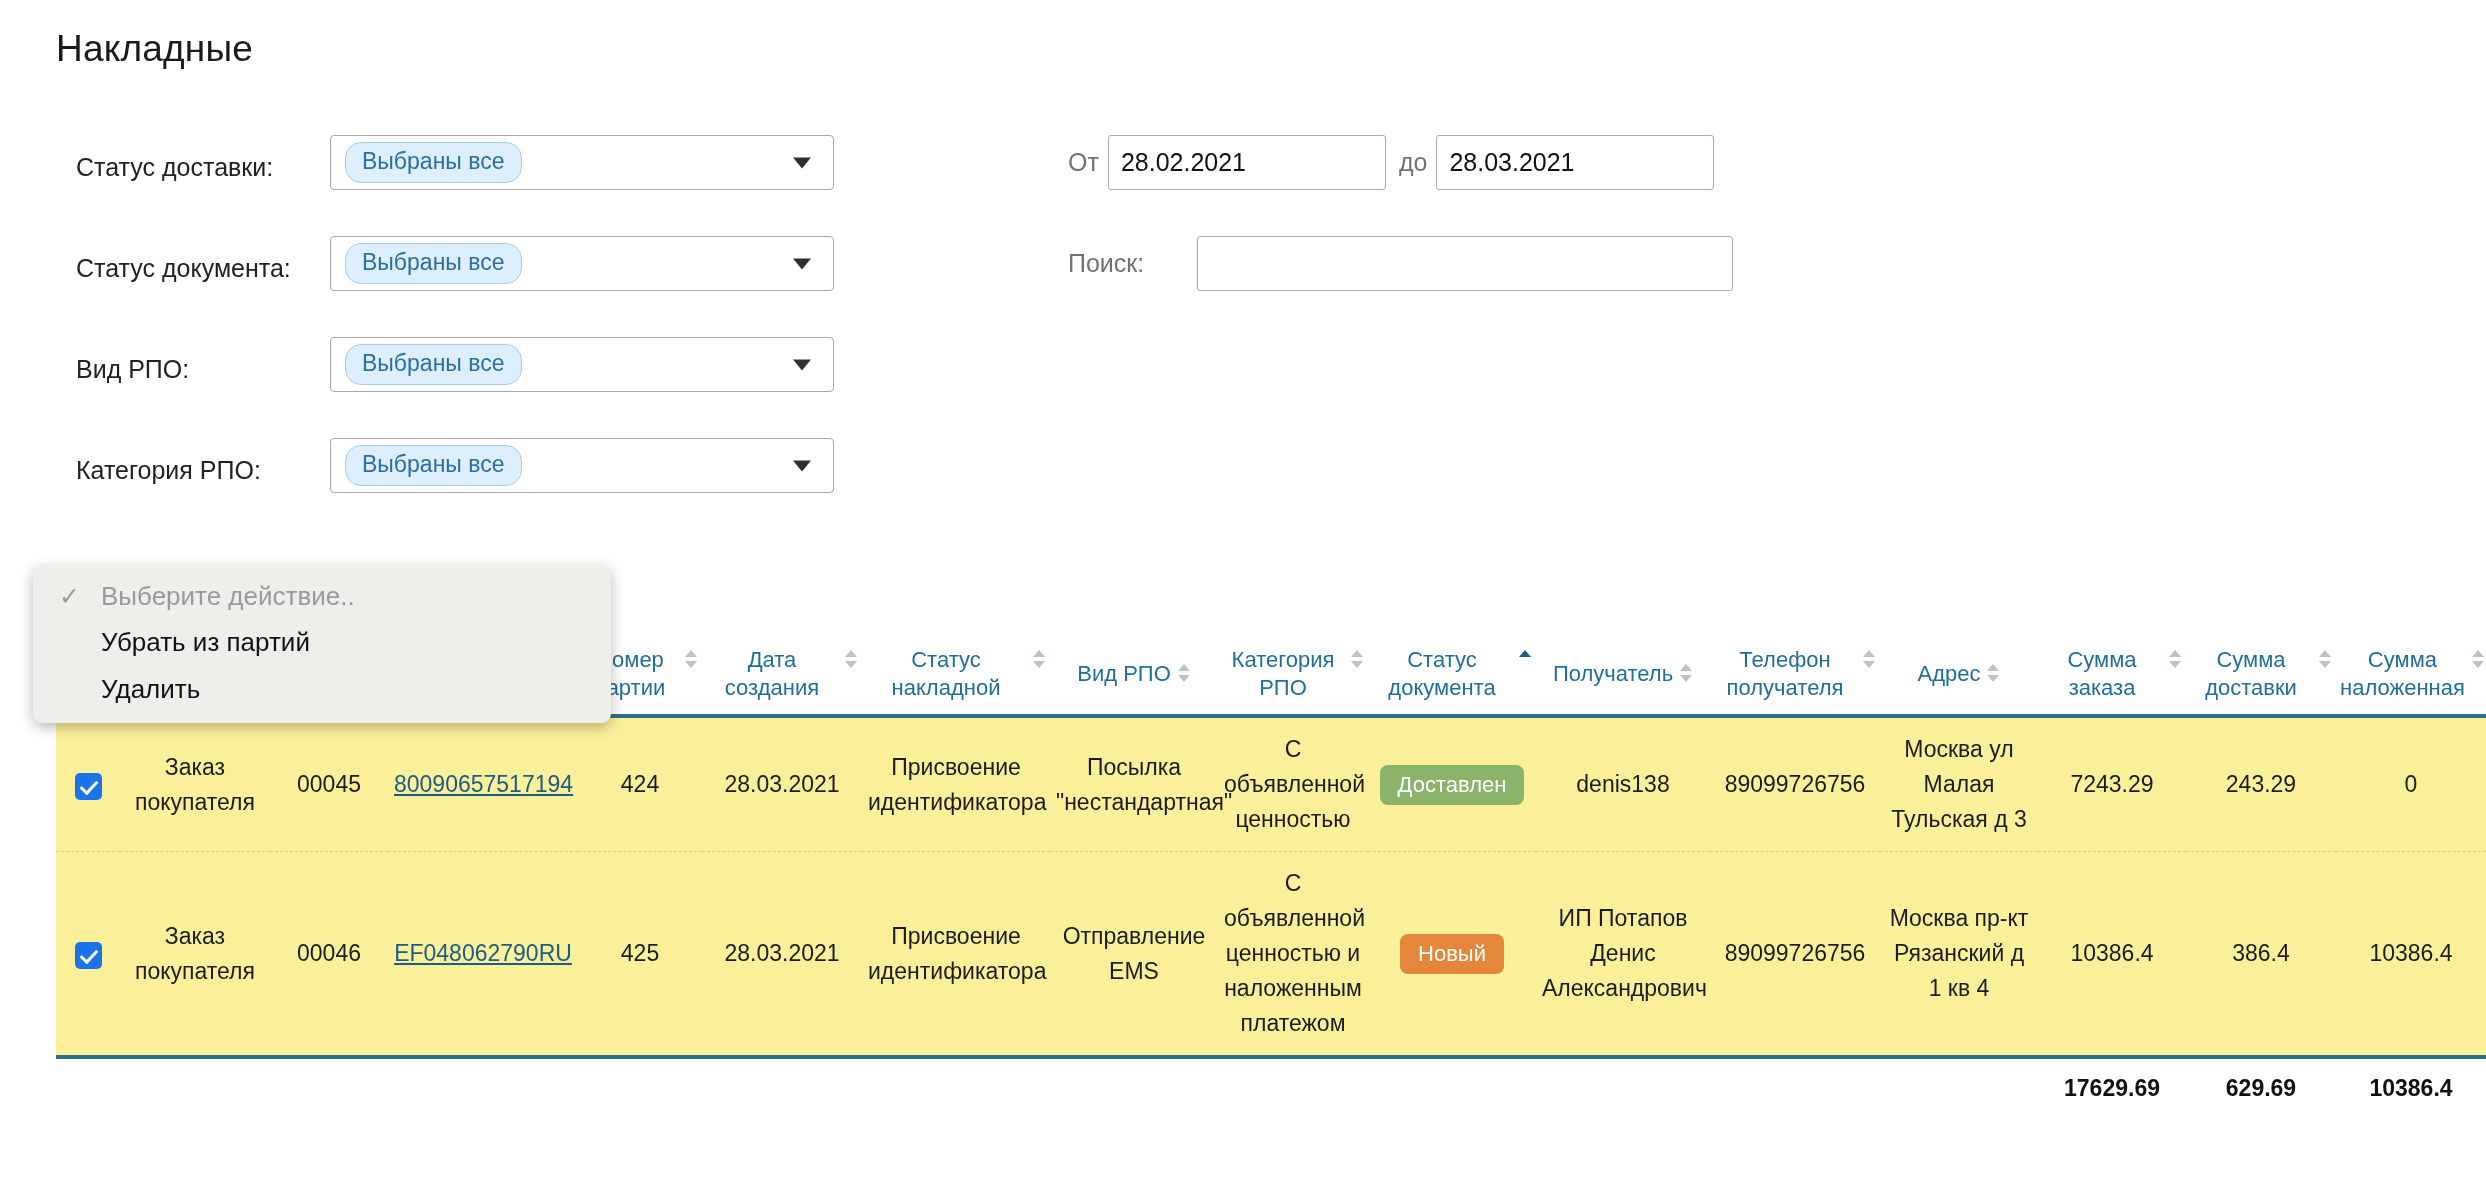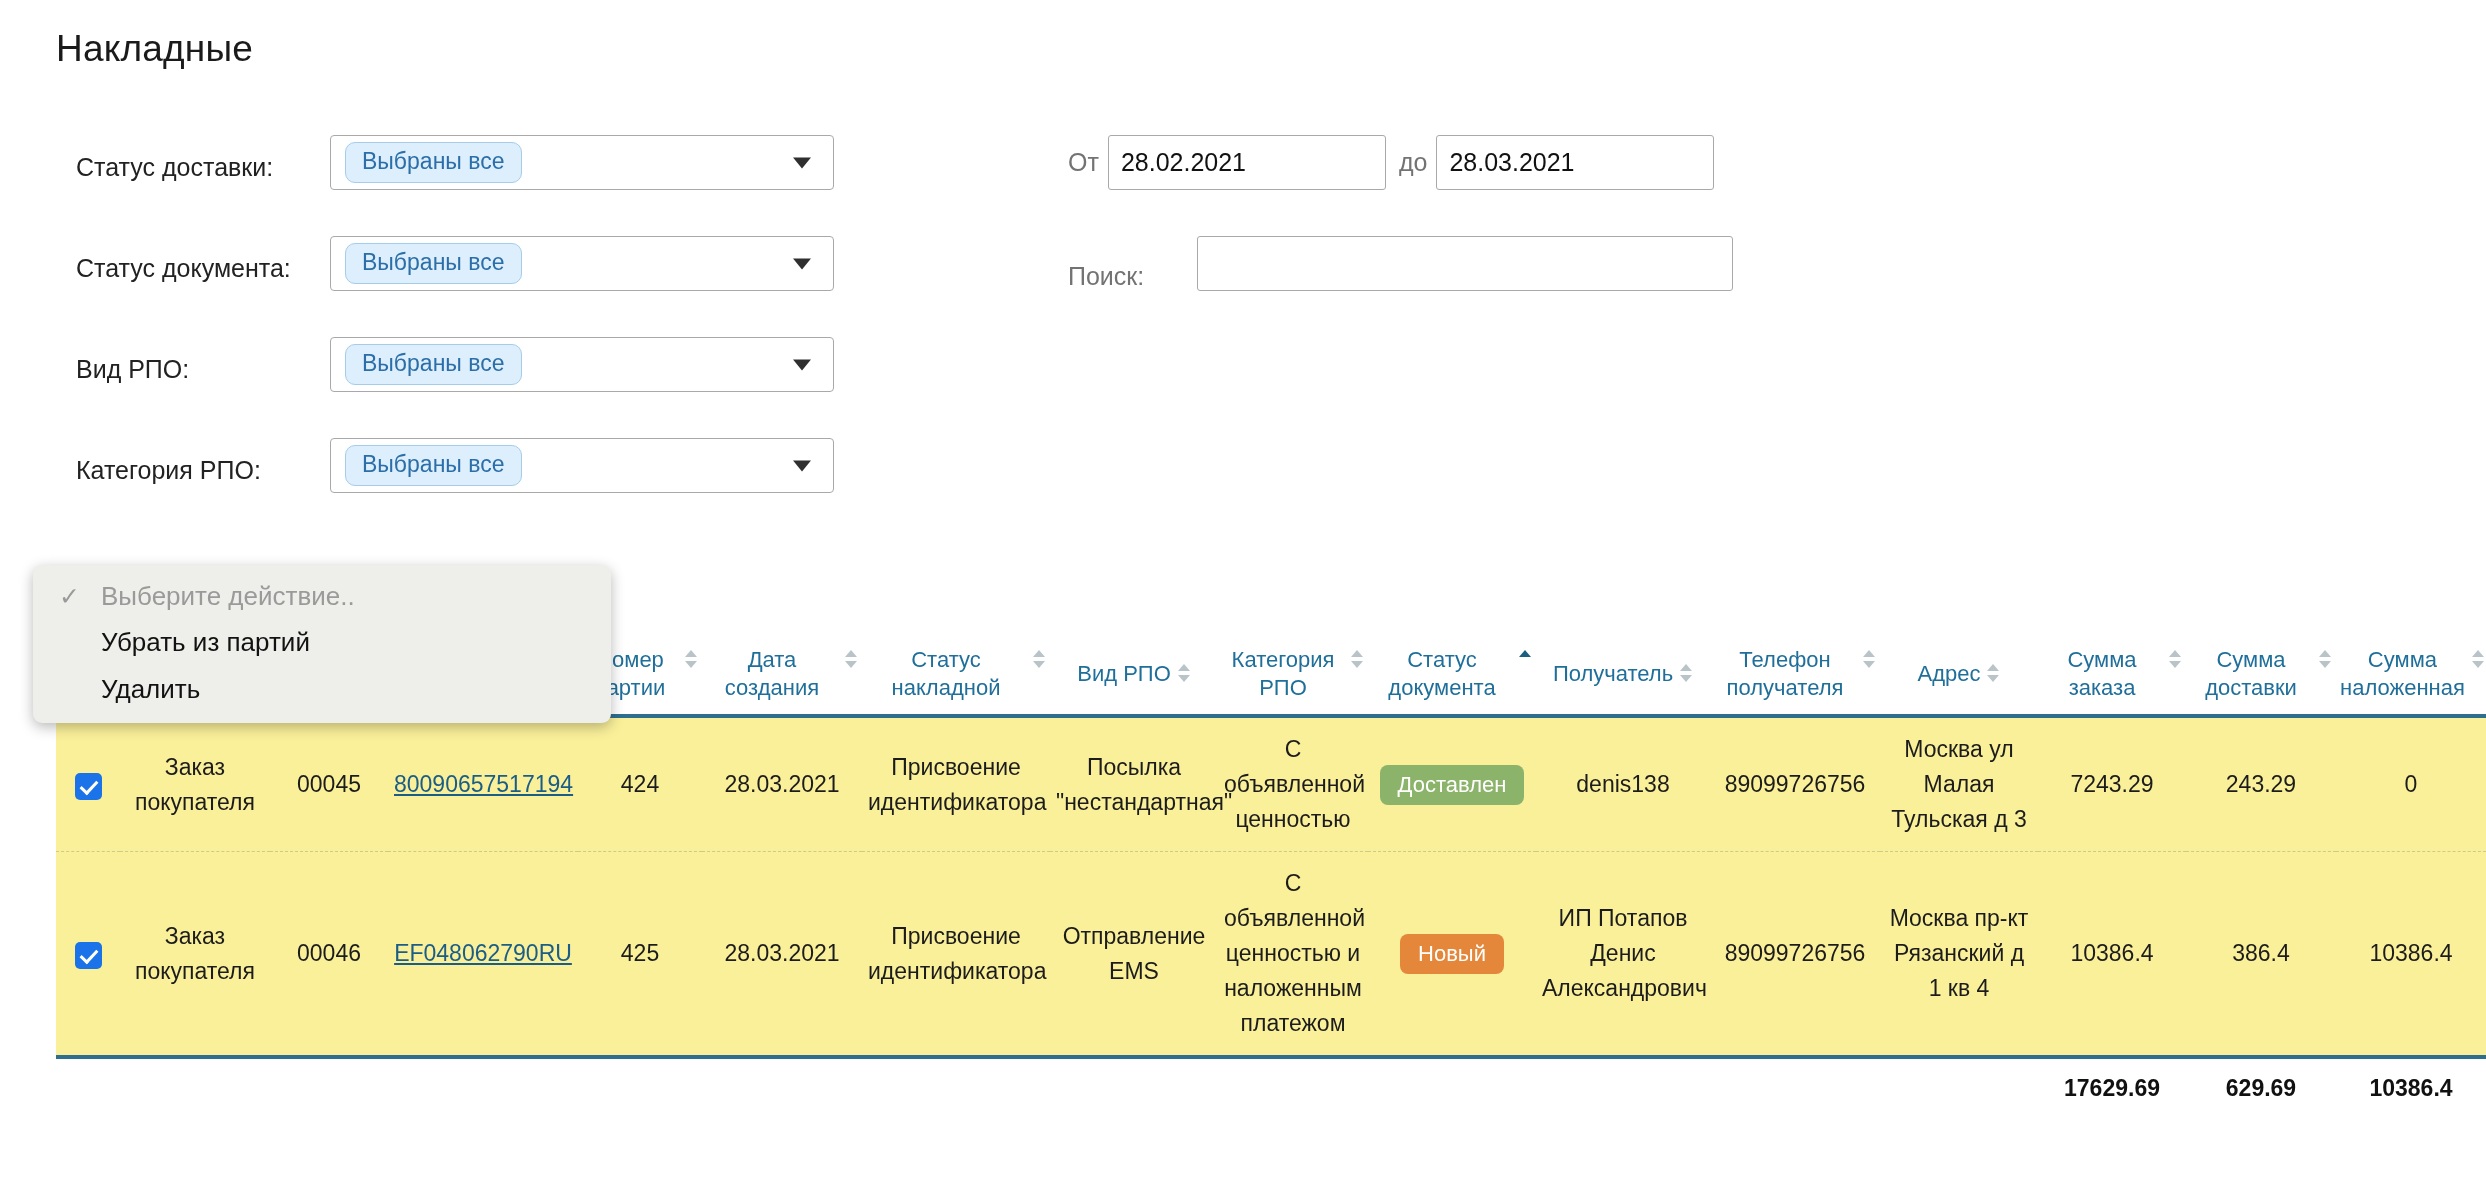--- a/index.html
+++ b/index.html
@@ -55,21 +55,21 @@
     border-radius: 4px;
     background: #fff;
     display: flex;
     align-items: center;
     padding: 0 14px;
   }
   .ms-chip {
     display: inline-block;
     background: #ddeefc;
     border: 1px solid #a5cdea;
-    border-radius: 10px;
+    border-radius: 16px;
     color: #2b6ea8;
     font-size: 23px;
     line-height: 1;
     padding: 7px 16px 9px 16px;
     white-space: nowrap;
   }
   .ms-caret {
     position: absolute;
     right: 22px;
     top: 50%;
@@ -101,21 +101,21 @@
     color: #111;
     font-family: "Liberation Sans", "DejaVu Sans", sans-serif;
     padding: 0 12px;
     outline: none;
   }
   .date-input { width: 278px; }
   .date-gap { margin-left: 13px; margin-right: 9px; }
   .search-row {
     position: absolute;
     left: 1068px; top: 101px;
-    display: flex; align-items: flex-end; gap: 28px;
+    display: flex; align-items: center; gap: 28px;
   }
   .search-input { width: 536px; margin-left: 16px; }
 
   
   .table-wrap {
     position: absolute;
     left: 56px; top: 640px;
     width: 2430px;
   }
   table.grid {

